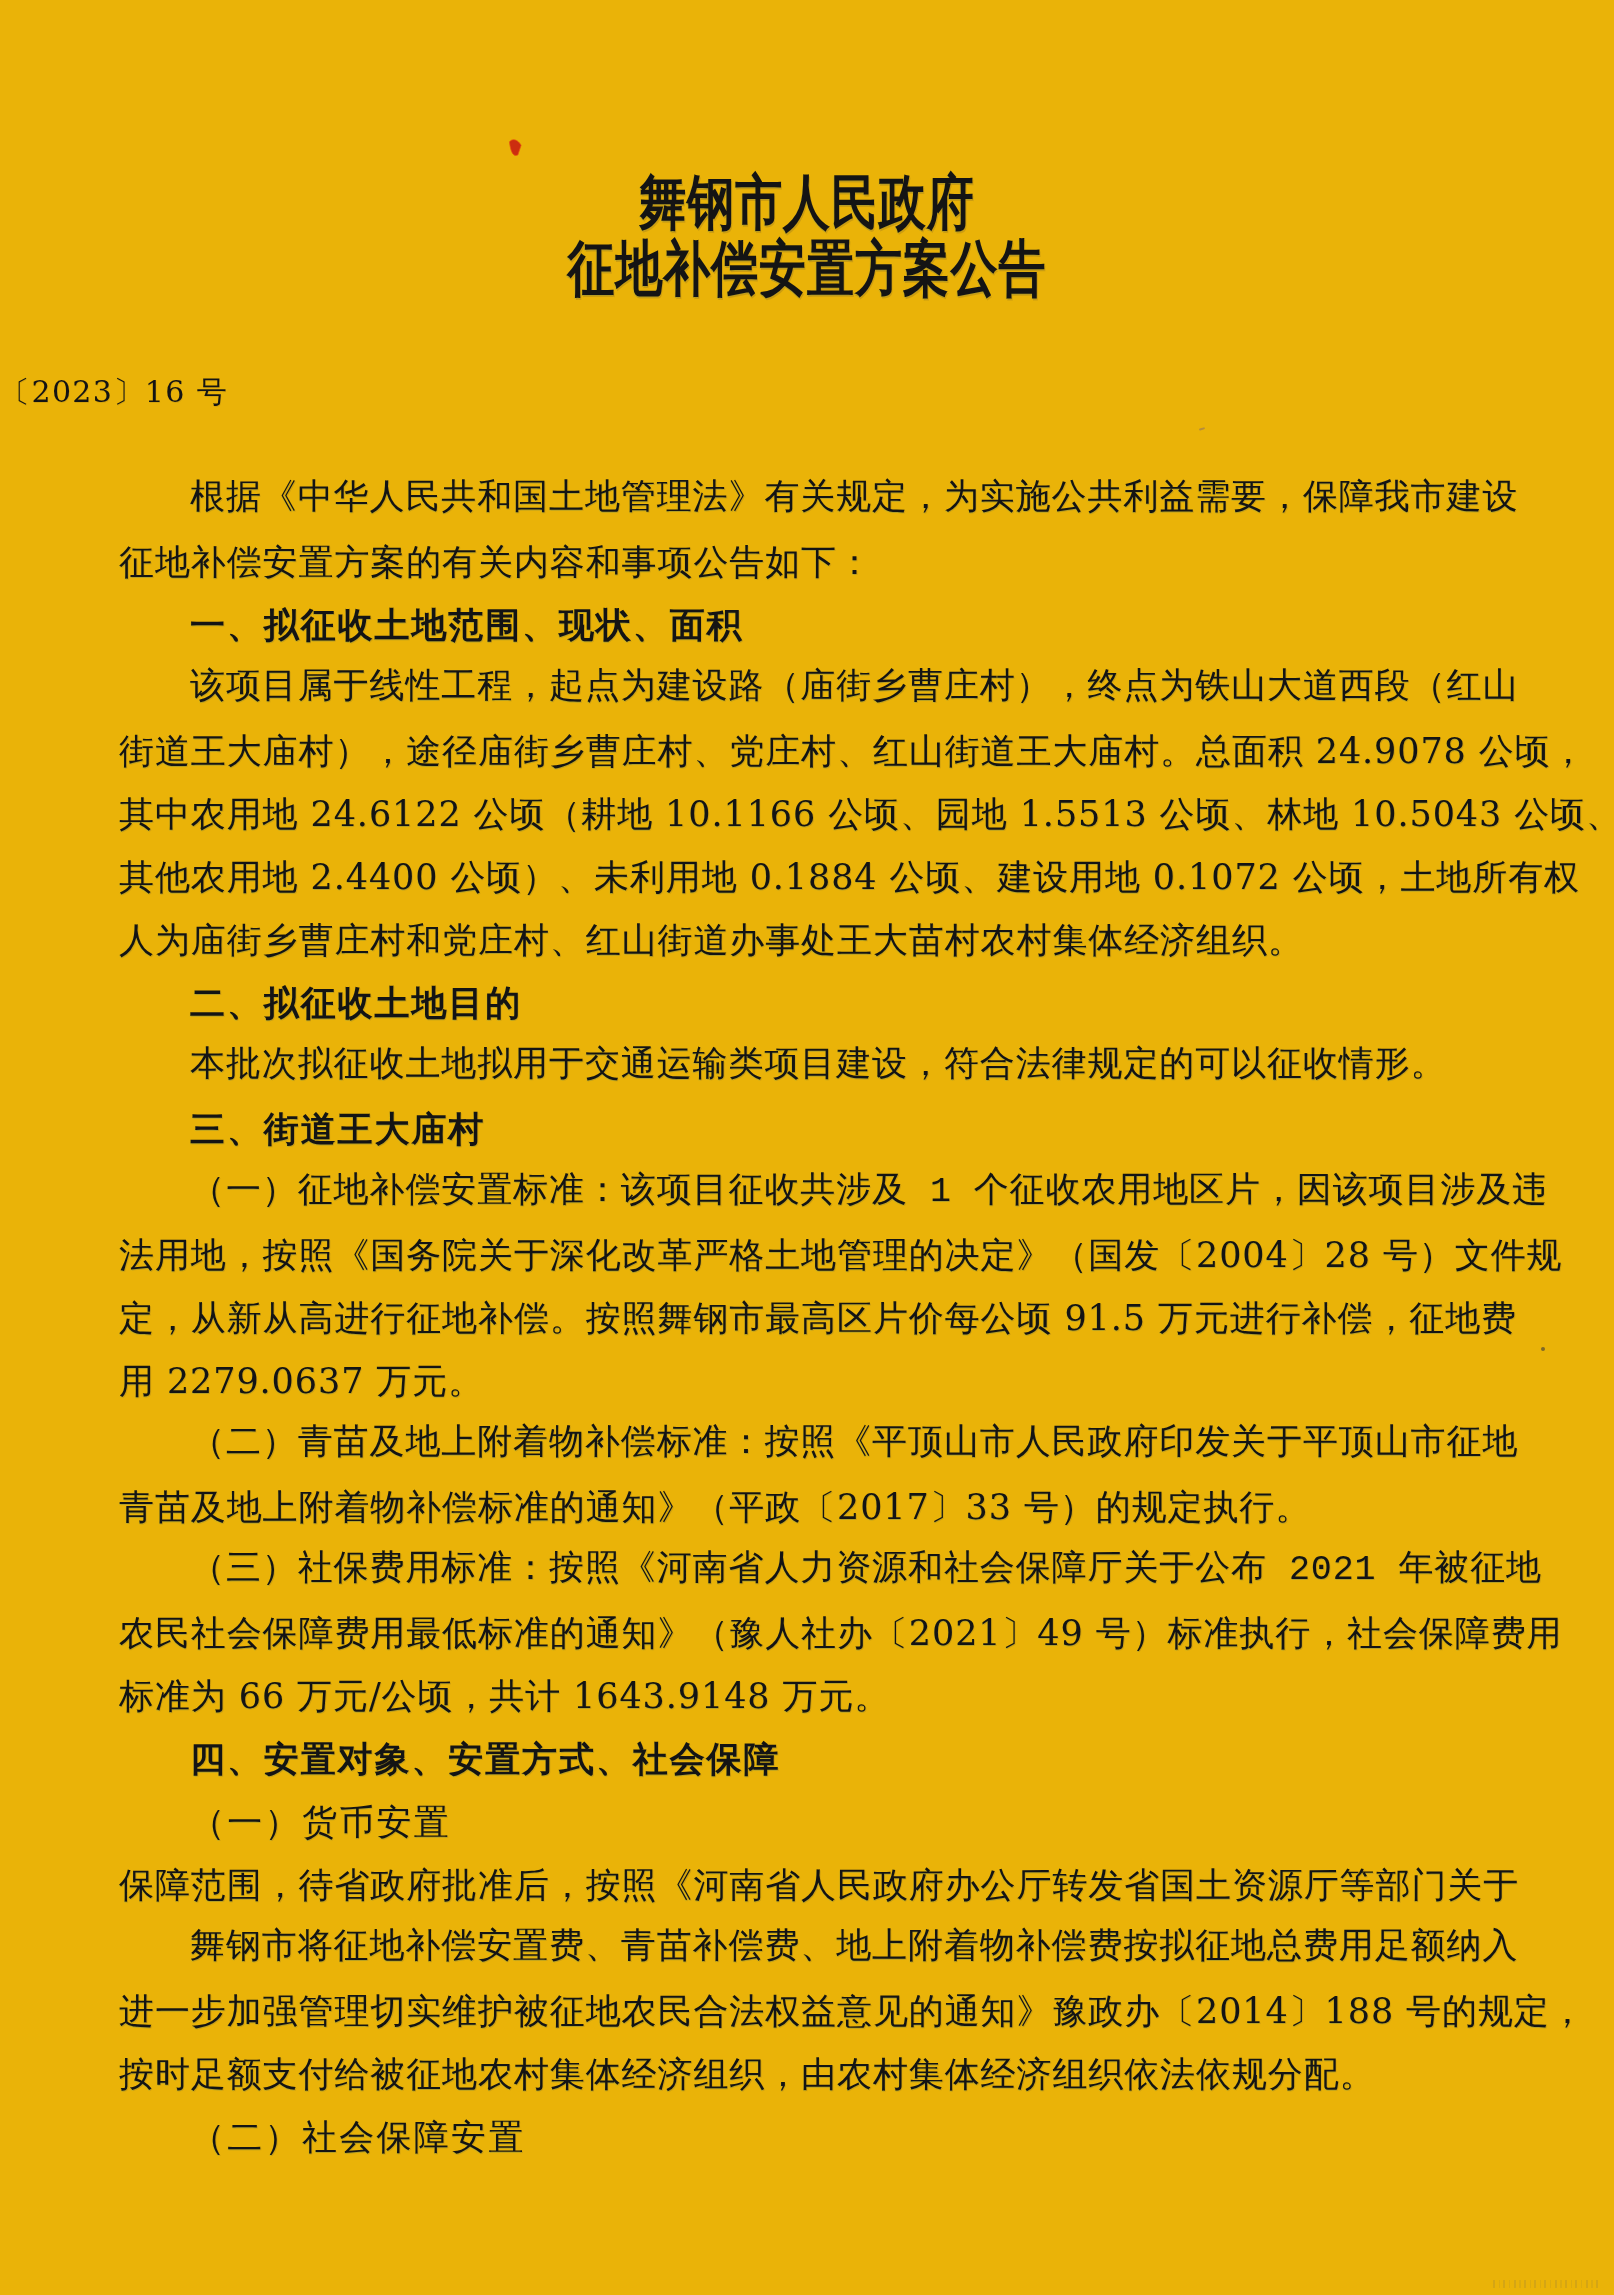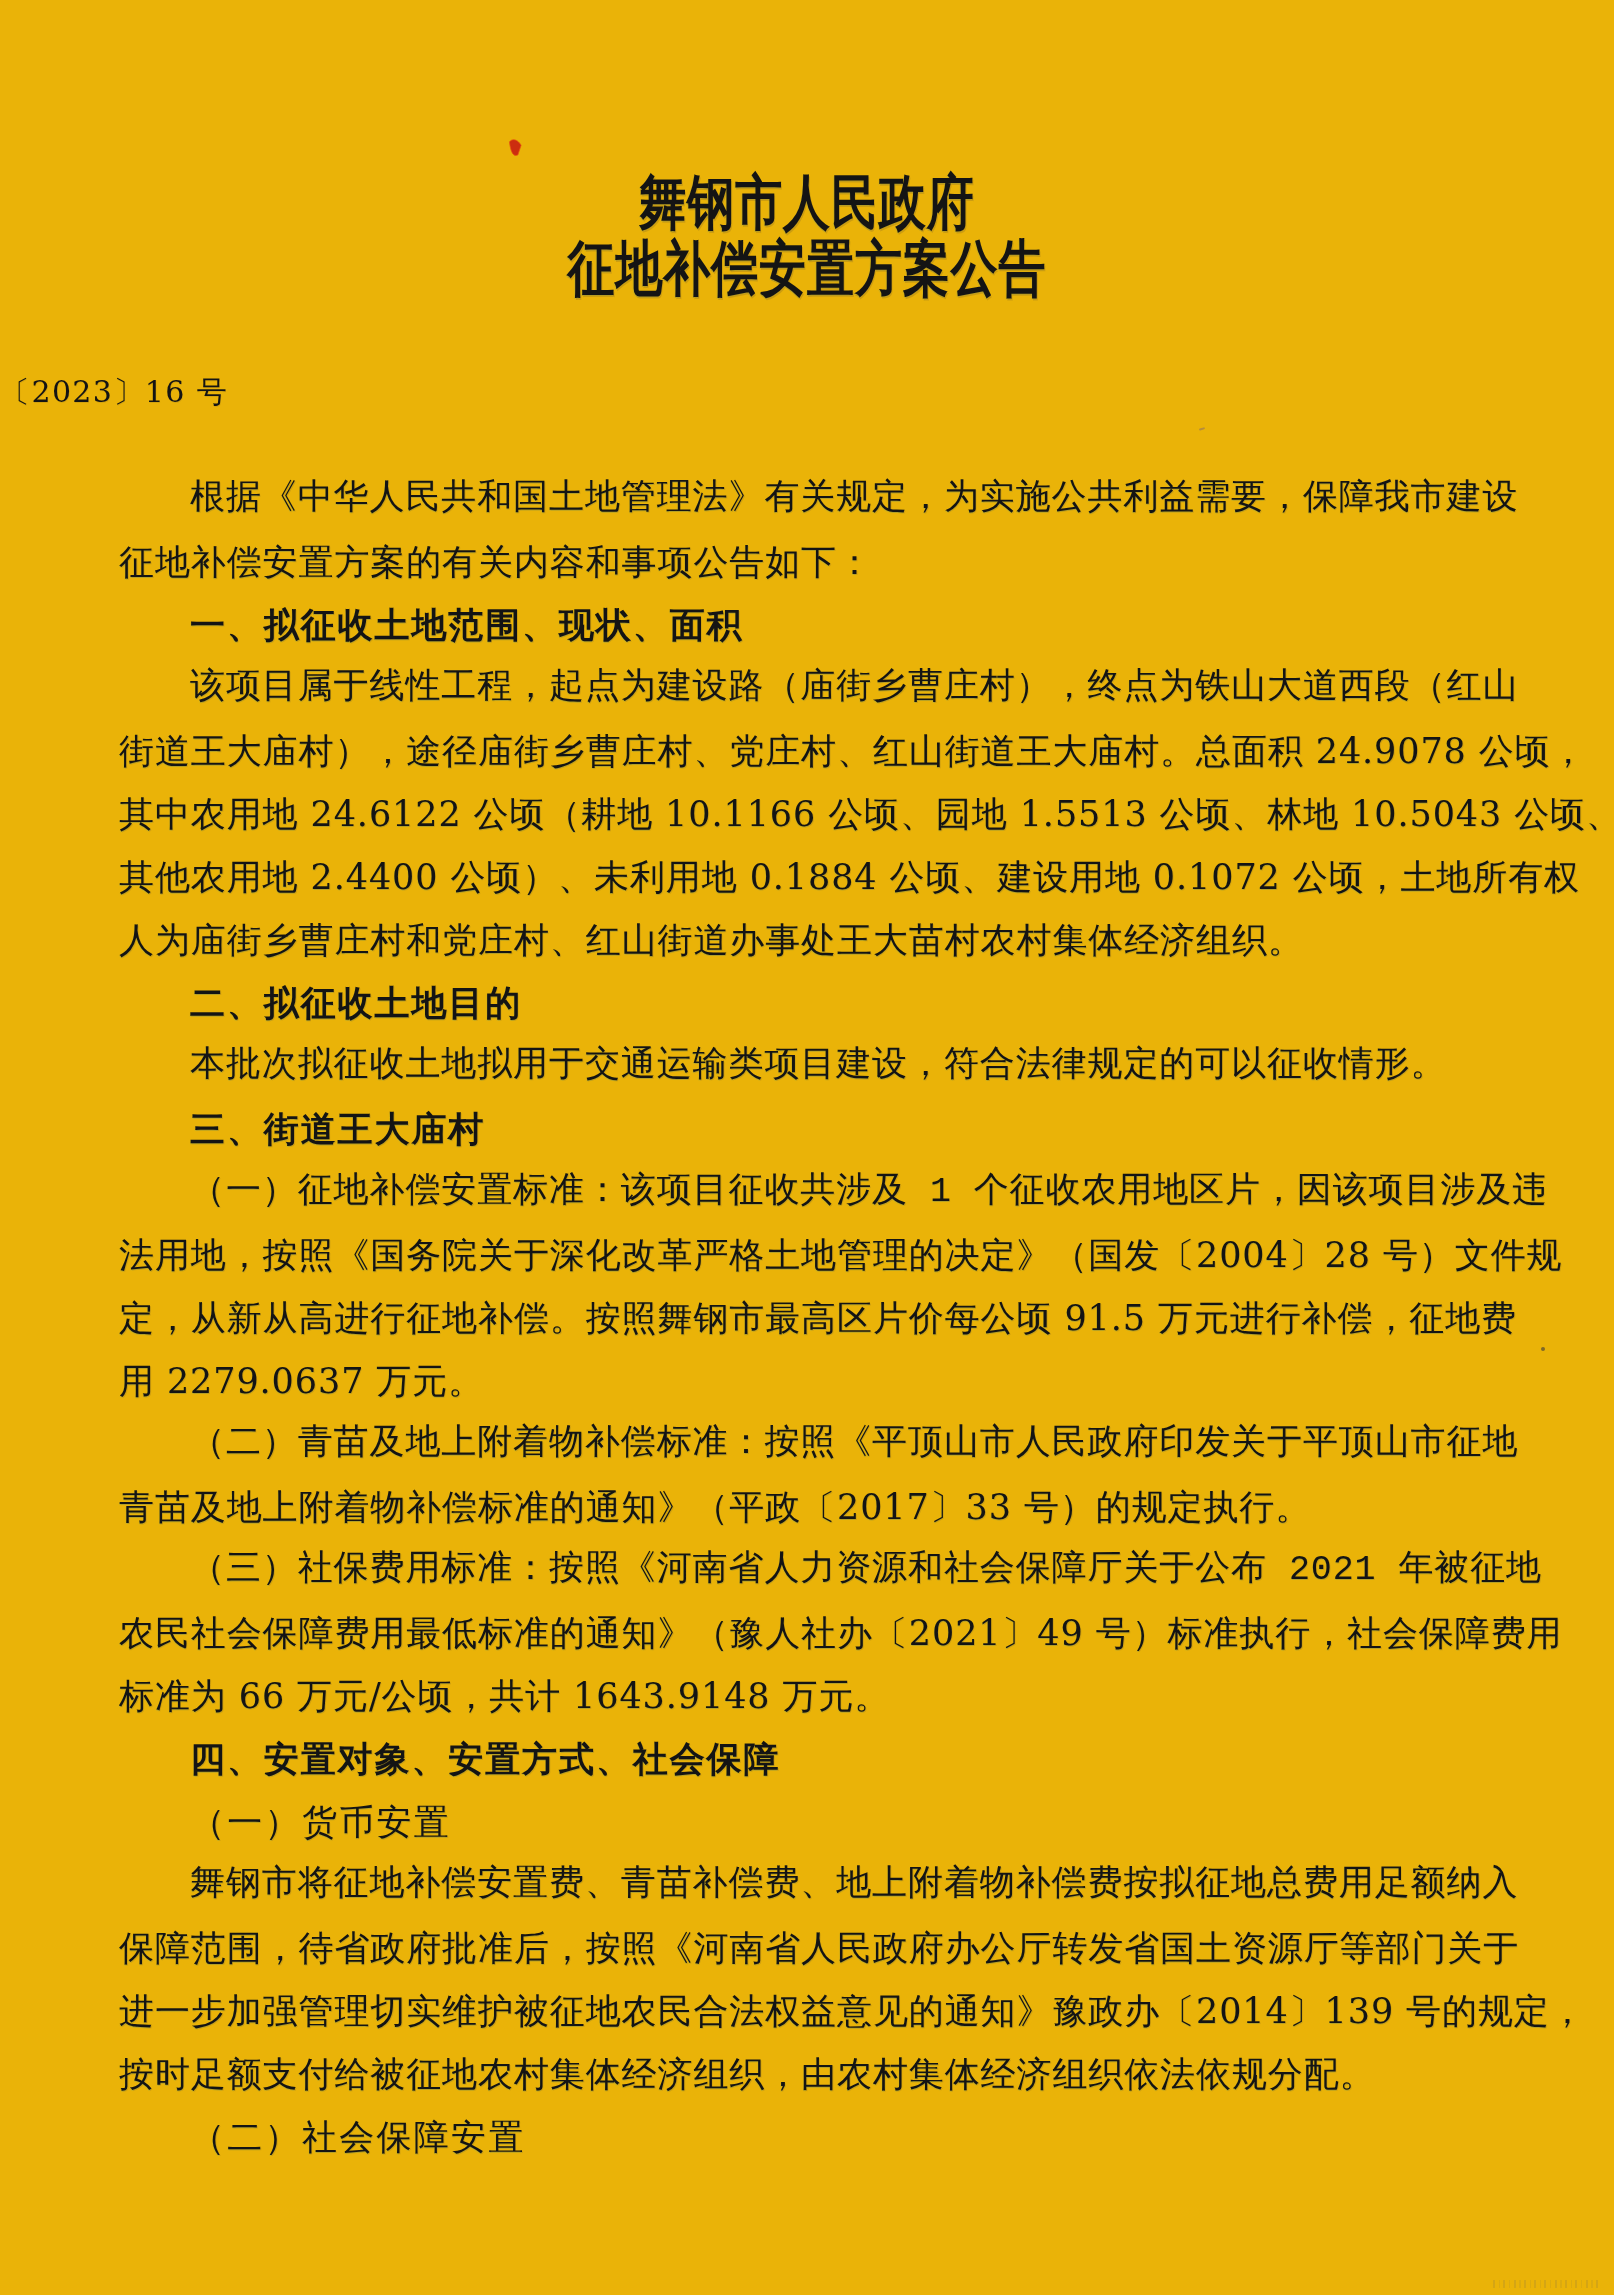--- a/index.html
+++ b/index.html
@@ -151,23 +151,23 @@
     <div class="ln">法用地，按照《国务院关于深化改革严格土地管理的决定》（国发〔2004〕28 号）文件规</div>
     <div class="ln">定，从新从高进行征地补偿。按照舞钢市最高区片价每公顷 91.5 万元进行补偿，征地费</div>
     <div class="ln">用 2279.0637 万元。</div>
     <div class="ln ind">（二）青苗及地上附着物补偿标准：按照《平顶山市人民政府印发关于平顶山市征地</div>
     <div class="ln">青苗及地上附着物补偿标准的通知》（平政〔2017〕33 号）的规定执行。</div>
     <div class="ln ind">（三）社保费用标准：按照《河南省人力资源和社会保障厅关于公布 2021 年被征地</div>
     <div class="ln">农民社会保障费用最低标准的通知》（豫人社办〔2021〕49 号）标准执行，社会保障费用</div>
     <div class="ln">标准为 66 万元/公顷，共计 1643.9148 万元。</div>
     <div class="ln ind heading">四、安置对象、安置方式、社会保障</div>
     <div class="ln ind sub">（一）货币安置</div>
+    <div class="ln">保障范围，待省政府批准后，按照《河南省人民政府办公厅转发省国土资源厅等部门关于</div>
     <div class="ln ind">舞钢市将征地补偿安置费、青苗补偿费、地上附着物补偿费按拟征地总费用足额纳入</div>
-    <div class="ln">保障范围，待省政府批准后，按照《河南省人民政府办公厅转发省国土资源厅等部门关于</div>
-    <div class="ln">进一步加强管理切实维护被征地农民合法权益意见的通知》豫政办〔2014〕139 号的规定，</div>
+    <div class="ln">进一步加强管理切实维护被征地农民合法权益意见的通知》豫政办〔2014〕188 号的规定，</div>
     <div class="ln">按时足额支付给被征地农村集体经济组织，由农村集体经济组织依法依规分配。</div>
     <div class="ln ind sub">（二）社会保障安置</div>
   </div>
 
   <div class="speck-2"></div>
   <div class="faint-watermark"></div>
 
 </div>
 
 

